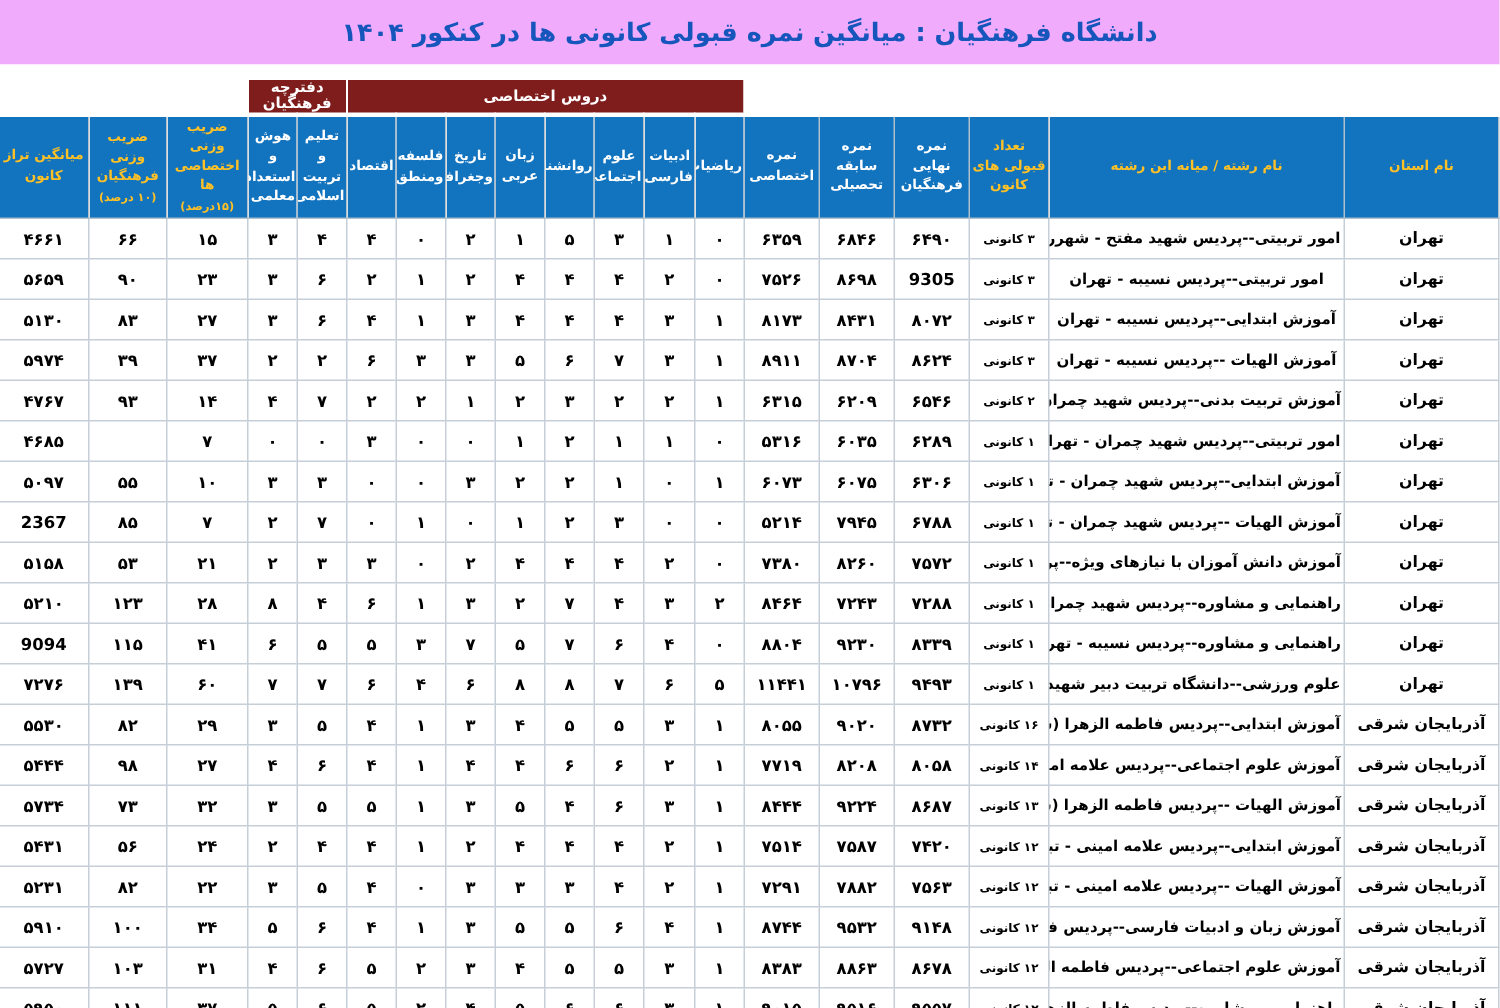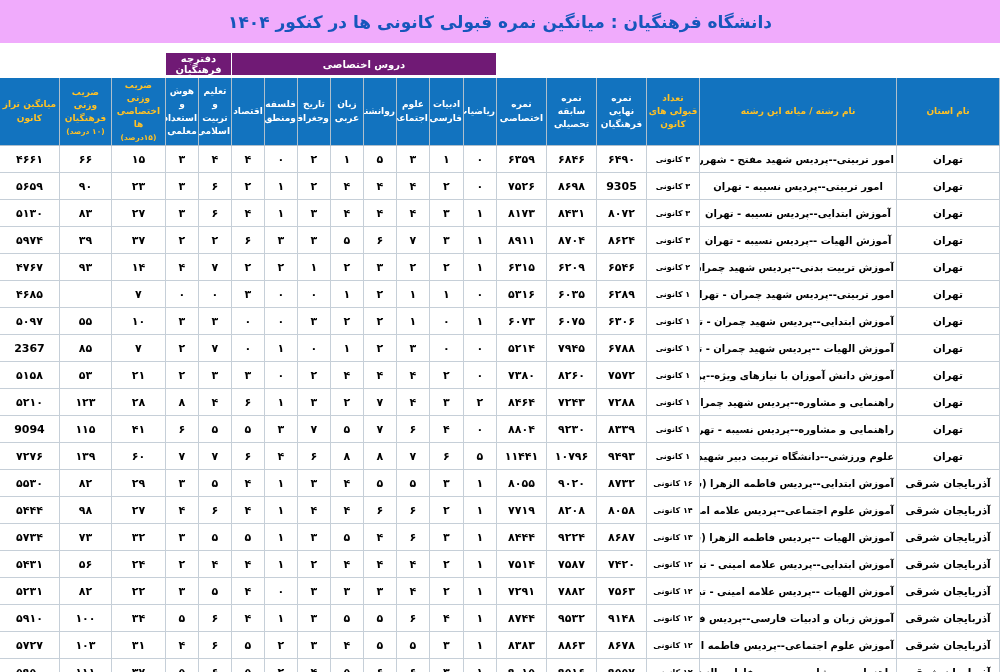--- a/index.html
+++ b/index.html
@@ -15,21 +15,21 @@
 
   table{
     width:1000px; border-collapse:collapse; table-layout:fixed;
     direction:rtl;
   }
   th, td{ text-align:center; vertical-align:middle; overflow:hidden; }
 
   
   tr.group-row th{ height:16px; padding:0; }
   th.group-cell{
-    background:#701a75; color:#ffffff; font-size:10px; font-weight:bold;
+    background:#7f1d1d; color:#ffffff; font-size:10px; font-weight:bold;
     border-bottom:3px solid #ffffff; border-left:1px solid #ffffff; border-right:1px solid #ffffff;
   }
   th.group-empty{ background:#ffffff; border:0; border-bottom:3px solid #ffffff; }
 
   
   tr.head-row th{
     height:57px; background:#1273BF; color:#ffffff;
     font-size:9px; font-weight:bold; line-height:1.45;
     border:1px solid #AFBFCC; padding:1px;
   }

